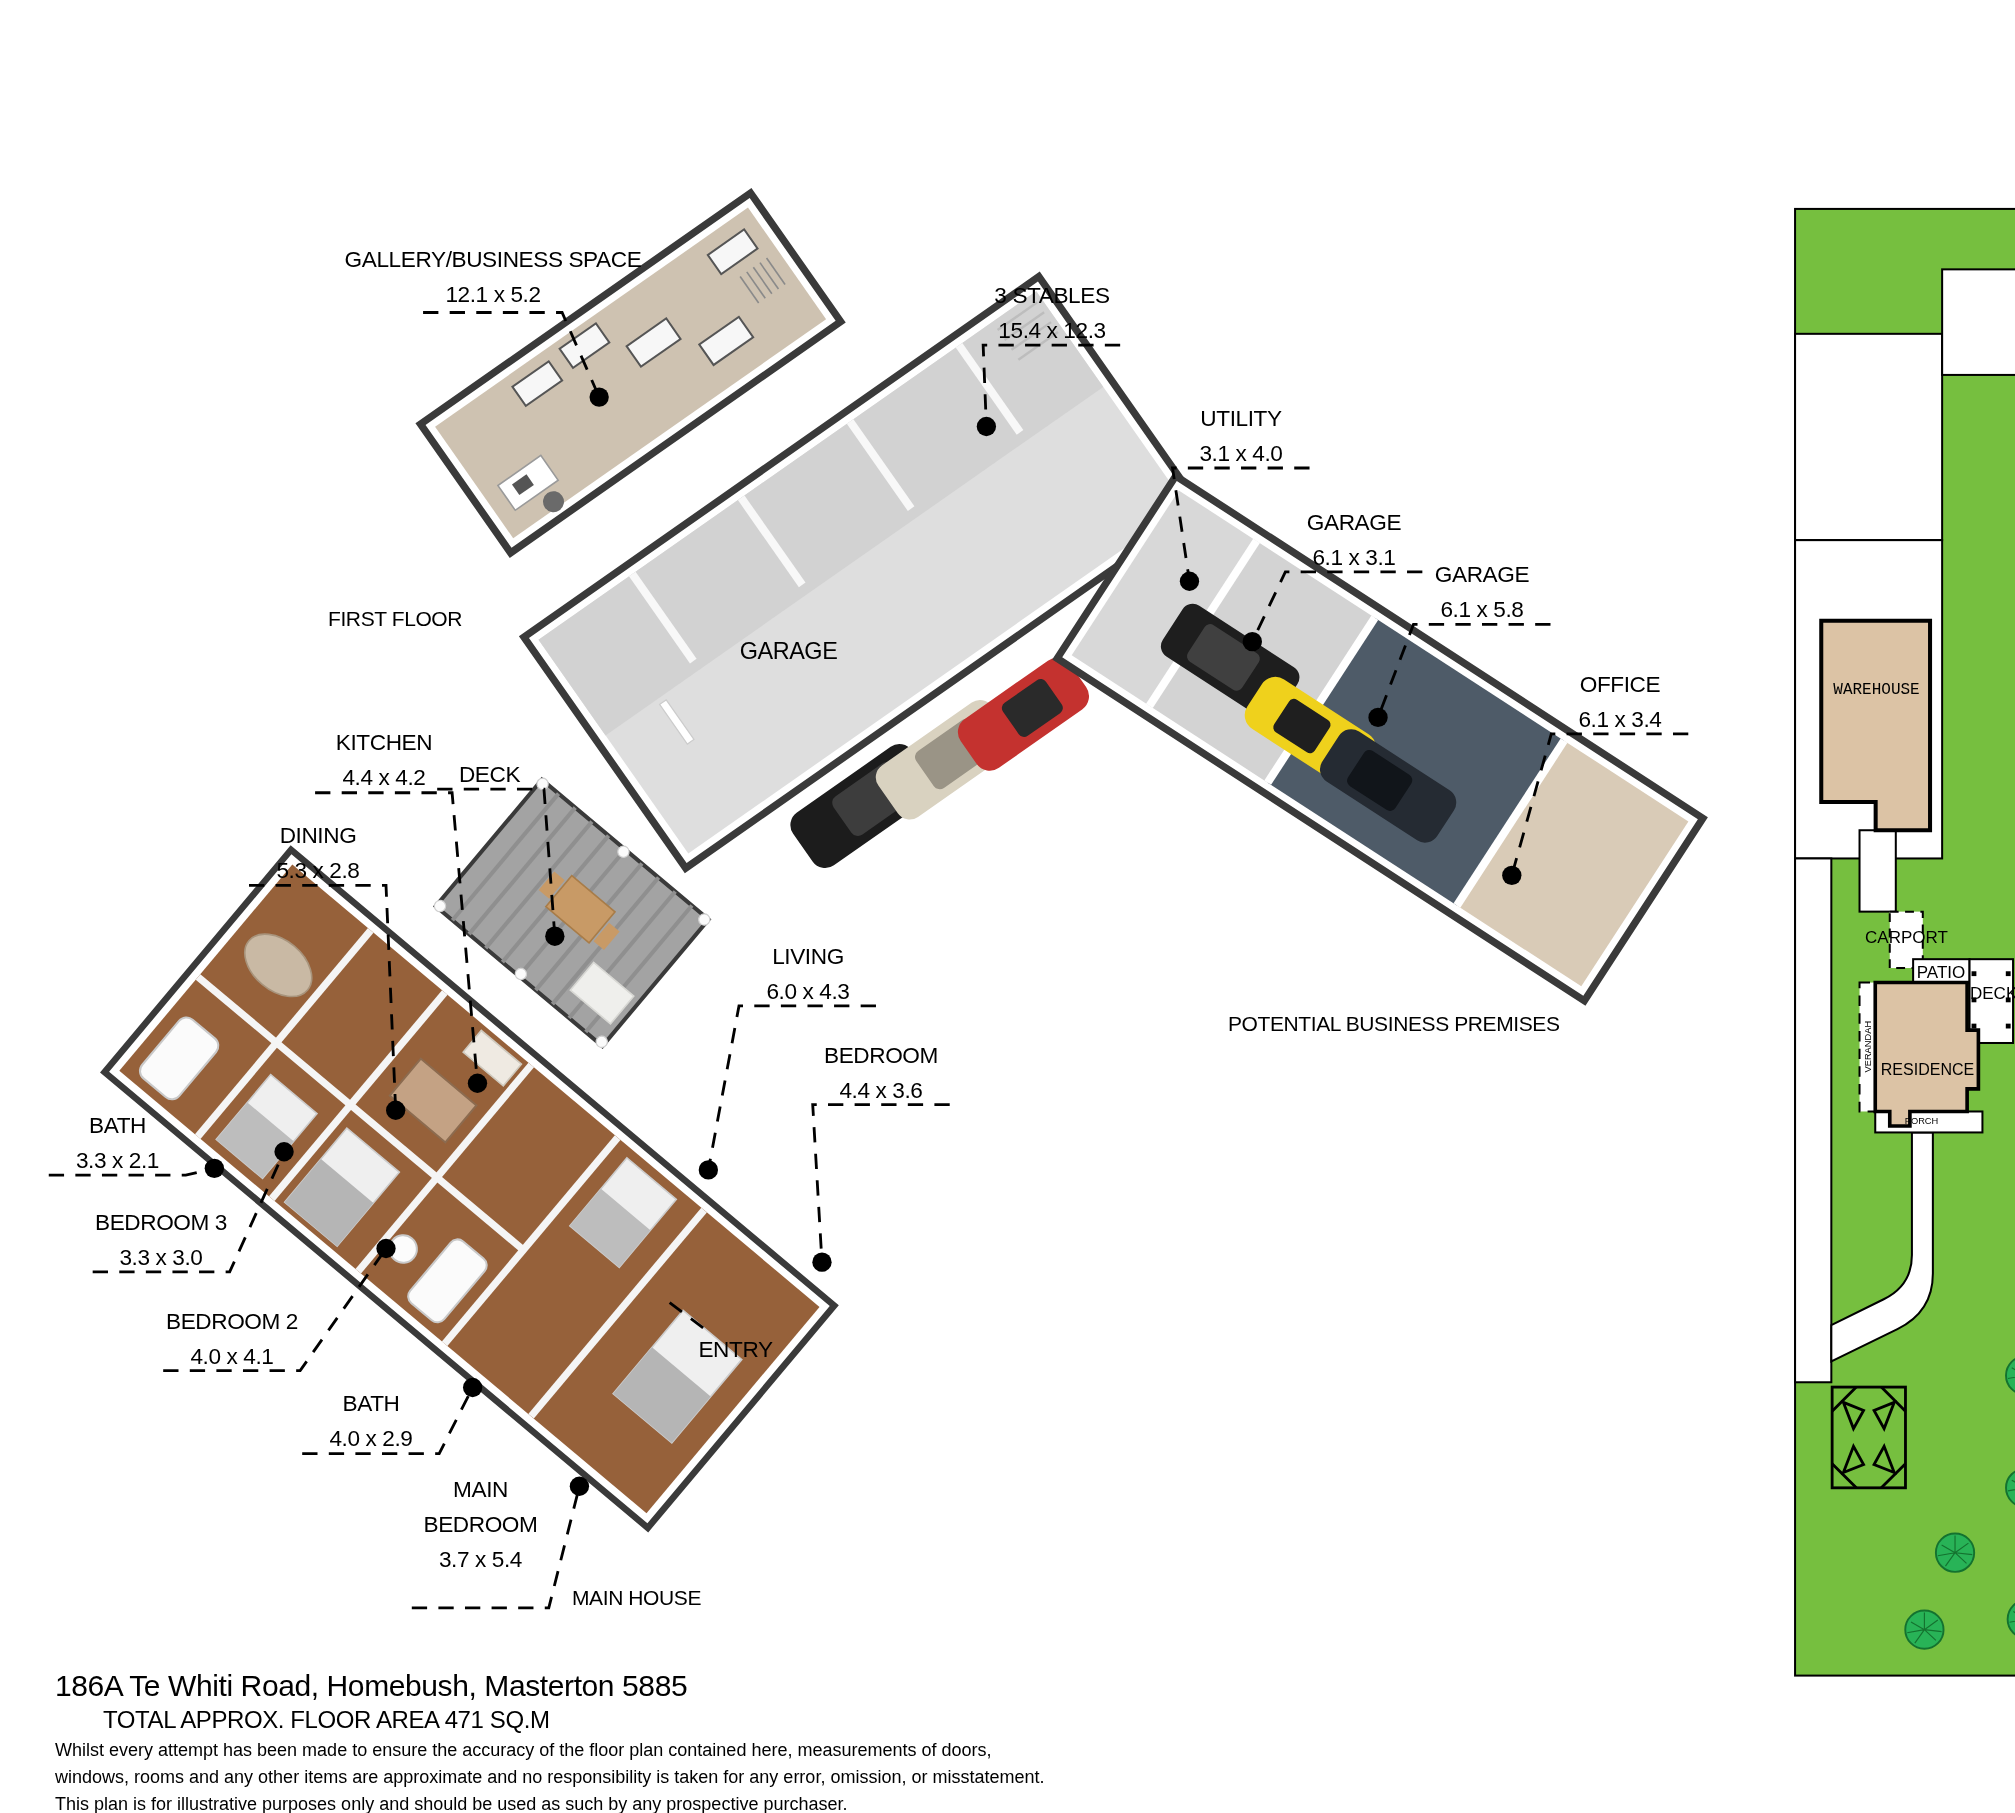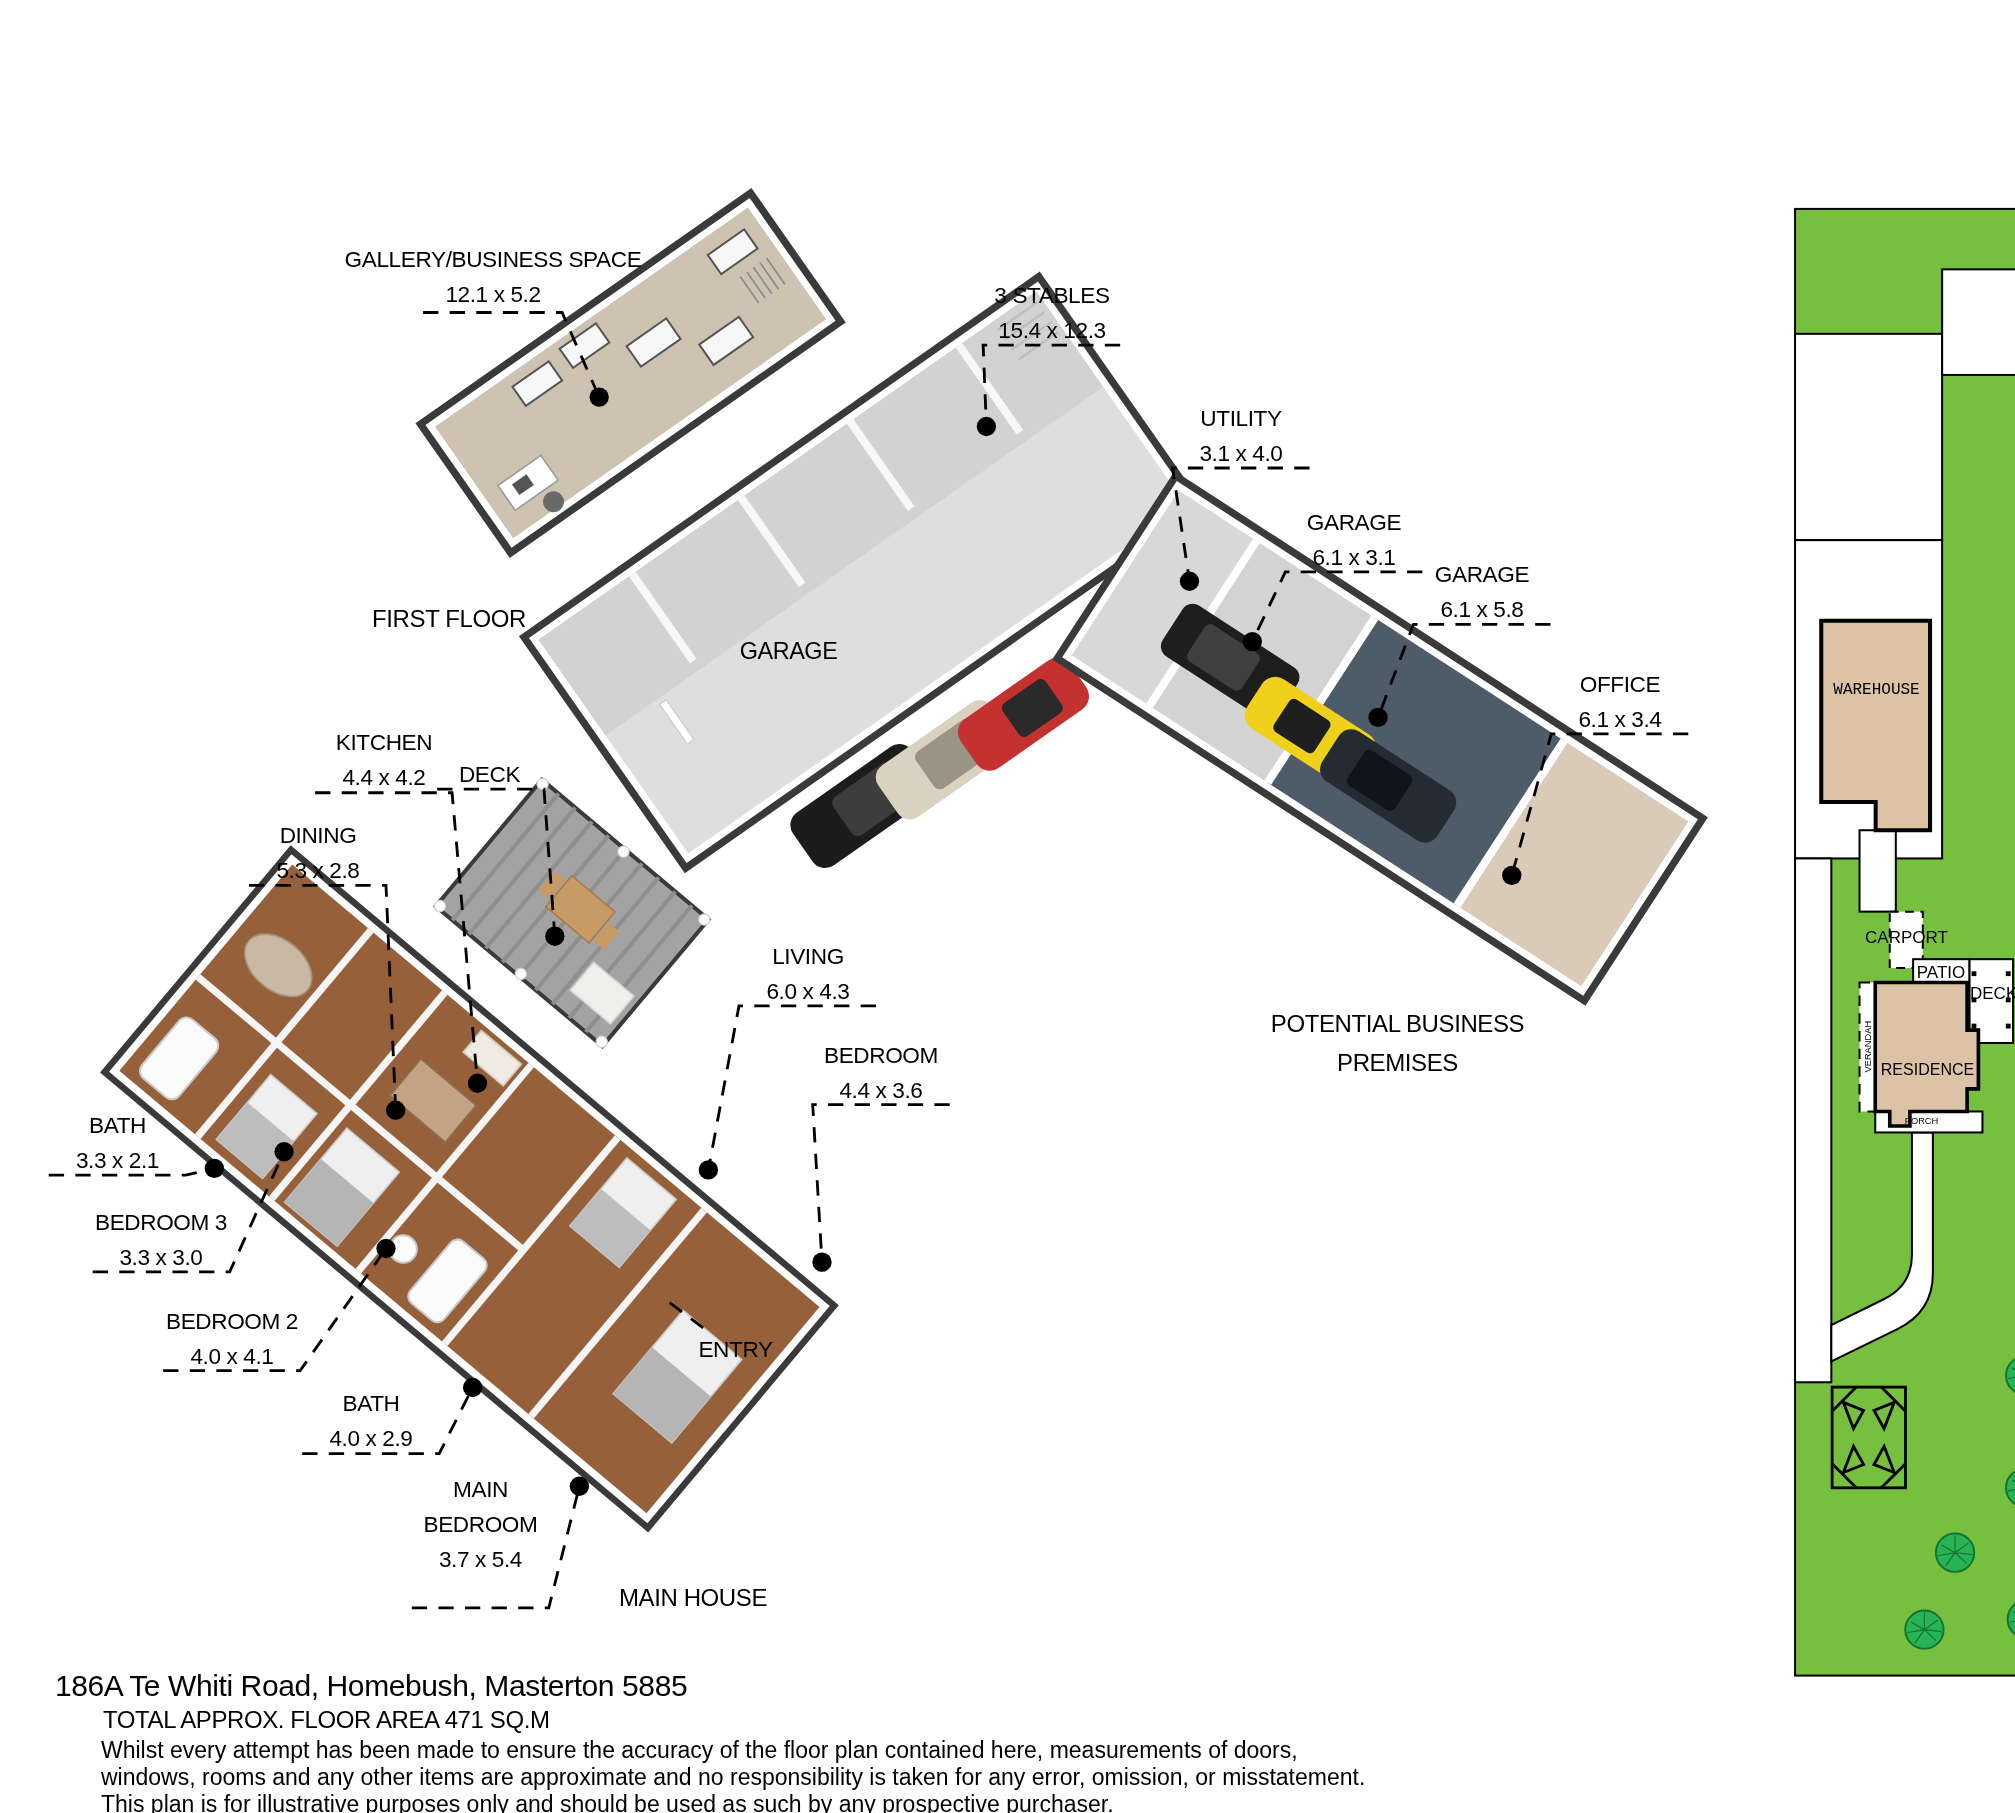--- a/index.html
+++ b/index.html
@@ -2,31 +2,31 @@
 <html style="font-size:6.4px"><head>
 <meta charset="utf-8">
 <style>
   html,body{margin:0;padding:0;background:#fff;}
   .page{position:relative;width:2418px;height:1814px;background:#ffffff;overflow:hidden;
         font-family:"Liberation Sans",sans-serif;color:#000;}
   svg.plan{position:absolute;left:0;top:0;}
   .room-label{position:absolute;text-align:center;letter-spacing:-0.4px;}
   .room-label .name{font-size:22.6px;line-height:35px;white-space:pre-wrap;}
   .room-label .dims{font-size:22.6px;line-height:35px;}
-  .caption{position:absolute;text-align:center;font-size:24px;line-height:39px;letter-spacing:-0.4px;}
+  .caption{position:absolute;font-size:21px;line-height:39px;letter-spacing:-0.4px;}
   .interior-label{position:absolute;text-align:center;font-size:23.4px;line-height:28px;letter-spacing:-0.4px;}
   .site-label{position:absolute;text-align:center;letter-spacing:0;}
   .site-label.med{font-size:16px;line-height:19.3px;}
   .site-label.small{font-size:17px;line-height:13px;}
   .site-label.tiny{font-size:9.3px;line-height:11.3px;}
   .site-label.vert{transform:rotate(-90deg);transform-origin:center center;}
   .footer{position:absolute;left:55px;}
   .footer .address{font-size:30px;line-height:35px;letter-spacing:-0.4px;}
   .footer .area{font-size:24px;line-height:34px;letter-spacing:-0.4px;margin-left:48px;}
-  .footer .disclaimer div{font-size:23px;line-height:27px;letter-spacing:0;margin-left:46px;}
+  .footer .disclaimer div{font-size:18px;line-height:27px;letter-spacing:0;}
 </style>
 </head>
 <body>
 
 <div class="page">
 
   <svg class="plan" width="2418" height="1814" viewBox="0 0 6001 4501">
     <defs>
       <g id="tree">
         <circle r="50" fill="#28b357" stroke="#14722f" stroke-width="5"></circle>

